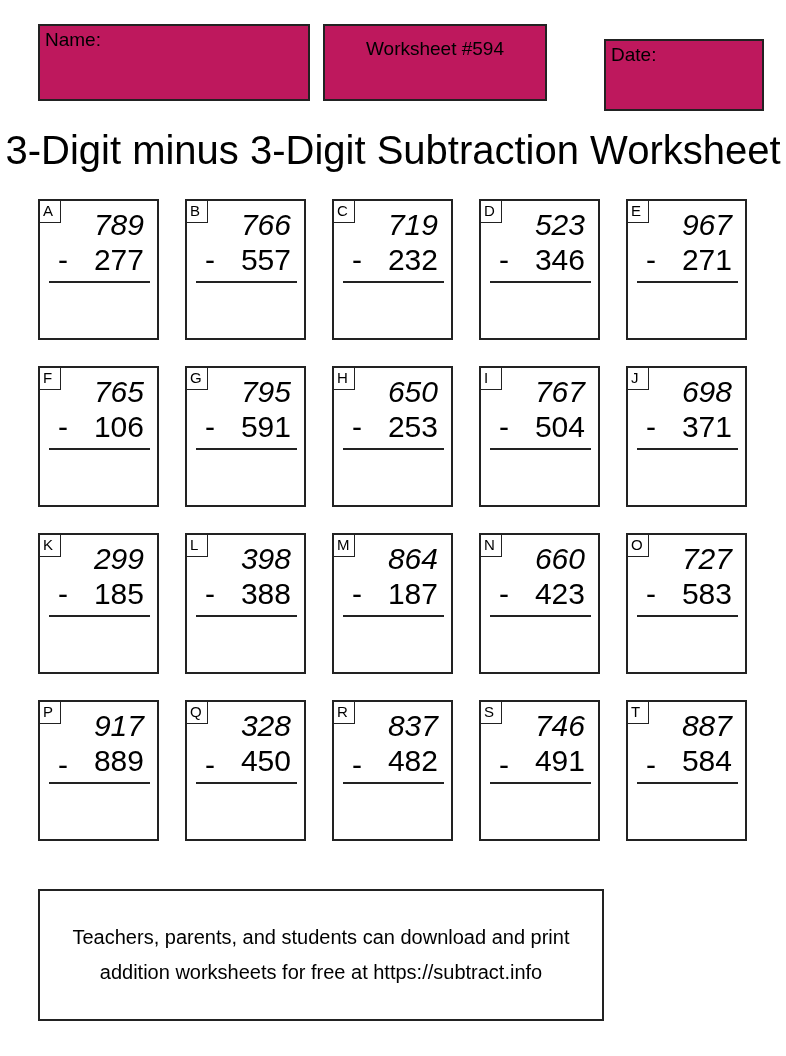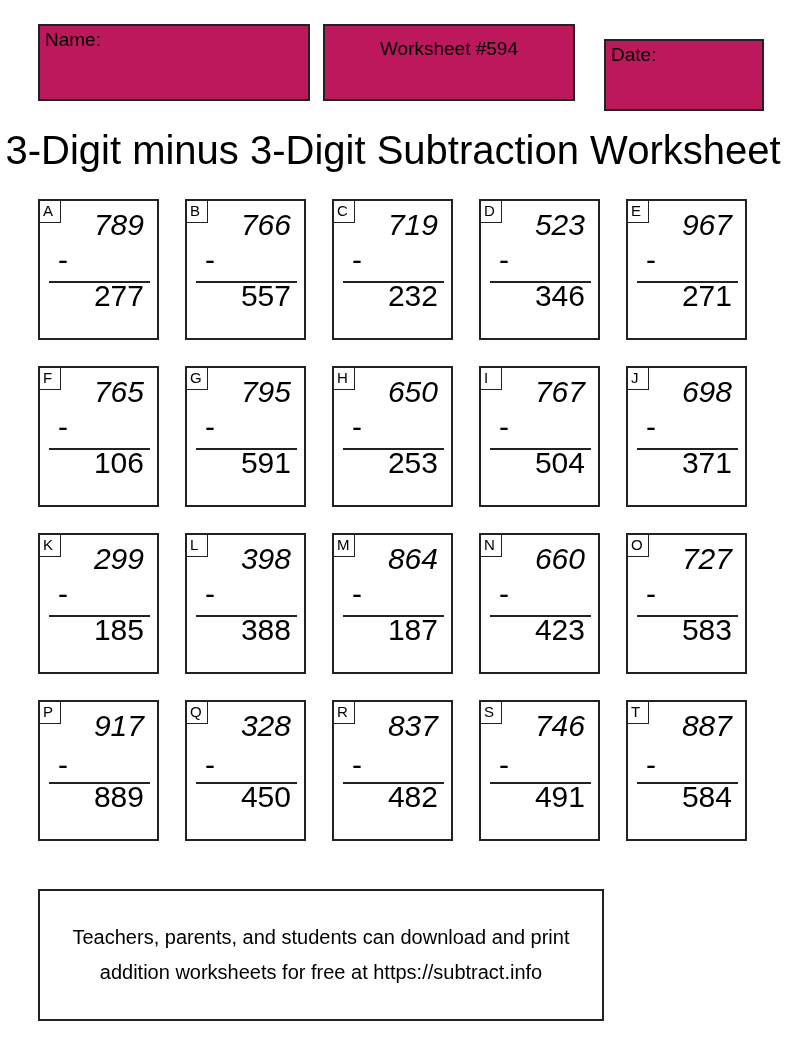--- a/index.html
+++ b/index.html
@@ -1,26 +1,26 @@
 <!DOCTYPE html>
 <html><head>
   <meta charset="utf-8">
   <style>
     html, body { margin: 0; padding: 0; background: #ffffff; }
     body { width: 786px; height: 1056px; position: relative; font-family: "Liberation Sans", sans-serif; color: #000; overflow: hidden; }
     .hbox { position: absolute; border: 2px solid #222; box-sizing: border-box; background: #be185d; }
     .hbox .lbl { position: absolute; left: 5px; top: 3px; font-size: 19px; }
     #name-box { left: 38px; top: 24px; width: 272px; height: 77px; }
-    #ws-box { left: 323px; top: 24px; width: 252px; height: 77px; text-align: center; font-size: 19px; line-height: 31px; padding-top: 7px; }
+    #ws-box { left: 323px; top: 24px; width: 224px; height: 77px; text-align: center; font-size: 19px; line-height: 31px; padding-top: 7px; }
     #date-box { left: 604px; top: 24px; width: 160px; height: 72px; margin-top: 15px; }
     #title { position: absolute; left: 0; top: 128px; width: 786px; text-align: center; font-size: 40px; }
     .prob { position: absolute; width: 121px; height: 141px; border: 2px solid #222; box-sizing: border-box; background: #fff; }
     .prob .letter { position: absolute; left: -1px; top: -1px; border: 1.5px solid #222; box-sizing: border-box; width: 22px; height: 23px; font-size: 15px; line-height: 19px; padding-left: 3px; }
     .prob .top { position: absolute; right: 13px; top: 6px; font-size: 30px; line-height: 36px; font-style: italic; }
-    .prob .bot { position: absolute; right: 13px; top: 41px; font-size: 30px; line-height: 36px; margin-top: 36px; }
+    .prob .bot { position: absolute; right: 13px; top: 41px; font-size: 30px; line-height: 36px; }
     .prob .minus { position: absolute; left: 18px; top: 41px; font-size: 30px; line-height: 36px; }
     .prob.low .minus { top: 45px; }
     .prob .rule { position: absolute; left: 9px; right: 7px; top: 80px; height: 2px; background: #222; }
     #footer { position: absolute; left: 38px; top: 879px; width: 566px; height: 132px; border: 2px solid #222; box-sizing: border-box; text-align: center; font-size: 20px; line-height: 35px; padding-top: 29px; margin-top: 10px; }
   </style>
 </head>
 <body>
 
 <div class="hbox" id="name-box">
   <span class="lbl">Name:</span>

